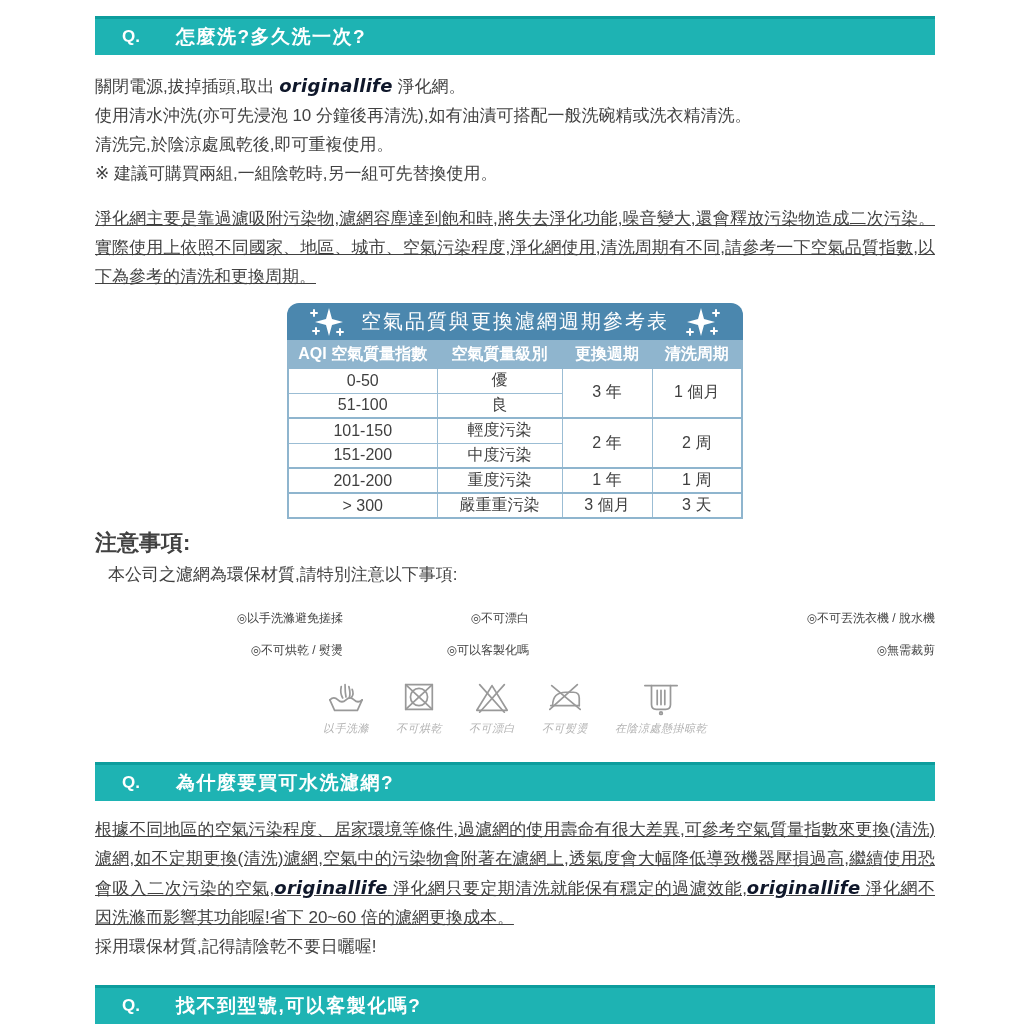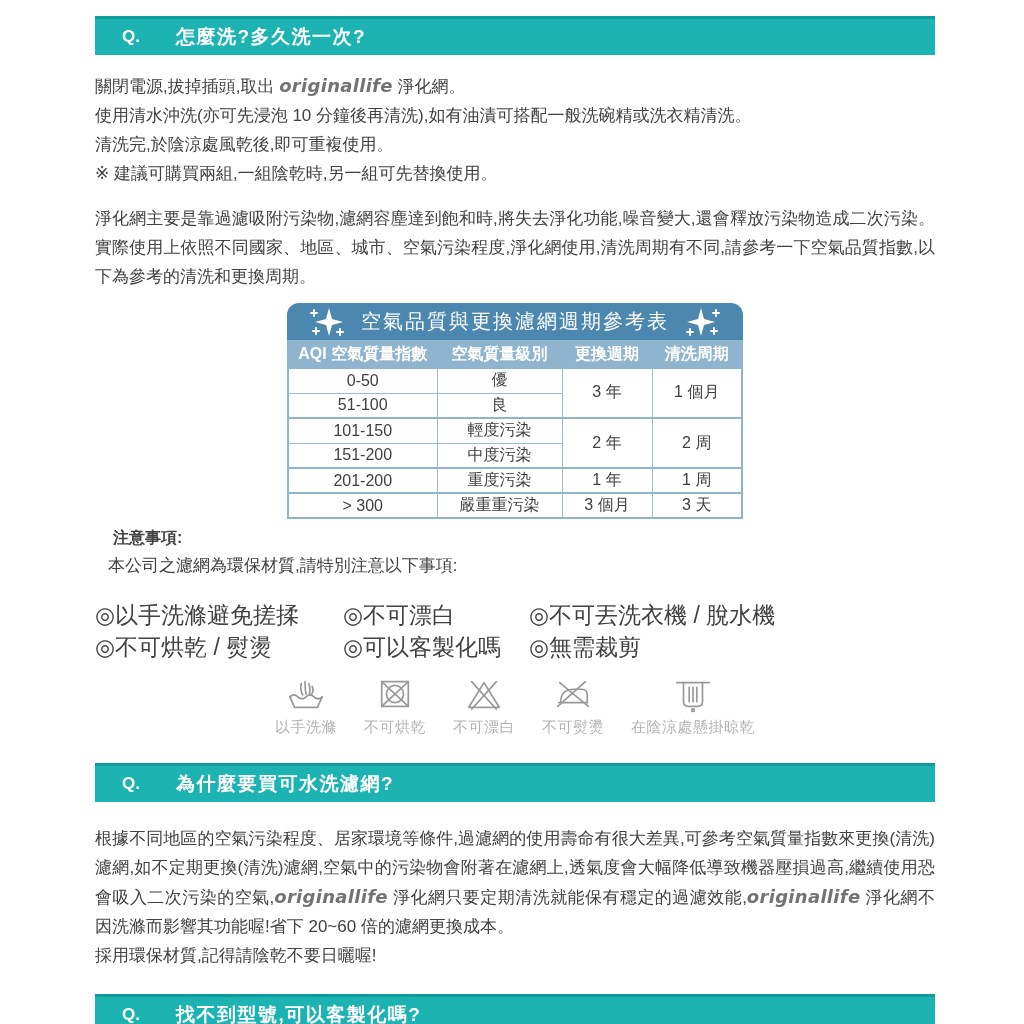--- a/index.html
+++ b/index.html
@@ -19,27 +19,27 @@
     border-top:3px solid #0d9d9d;
     color:#ffffff;
     display:flex; align-items:center;
     padding-left:27px;
   }
   .qbar .qmark { font-size:17px; font-weight:700; margin-right:36px; }
   .qbar .qtitle { font-size:19px; font-weight:700; letter-spacing:1.5px; }
 
   
   .txt { font-size:17px; line-height:29px; color:#414141; }
-  .justify { text-align:justify; }
-  .mt14 { margin-top:22px; }
+  .justify { text-align:justify;text-decoration:underline; }
+  .mt14 { margin-top:14px; }
   .mt16 { margin-top:16px; }
   .brand {
     font-family:"DejaVu Sans",sans-serif;
     font-style:italic; font-weight:700;
-    font-size:18px; color:#737373;
+    font-size:18px; color:#0f172a;
     letter-spacing:0.3px;
   }
 
   
   .aqi-wrap { width:456px; margin:12px auto 0 auto;border-radius:32px; }
   .aqi-title {
     height:37px; background:#4b87ae;
     border-radius:12px 12px 0 0;
     color:#ffffff; font-size:20px; letter-spacing:2px;
     display:flex; align-items:center; justify-content:center; gap:10px;
@@ -56,36 +56,36 @@
   }
   table.aqi td {
     text-align:center; vertical-align:middle;
     font-size:16px; color:#3f3f3f;
     height:25px; padding:0 2px;
     border:1px solid #9bbdd4;
   }
   table.aqi tr.grp td { border-top:2px solid #8fb5ce; }
 
   
-  .notes-title { font-size:16px; font-weight:700; margin-top:9px;margin-left:18px; }
+  .notes-title { font-size:22px; font-weight:700; margin-top:9px; }
   .notes-intro { font-size:17px; margin-top:5px;margin-left:13px; }
   .notes-grid {
-    margin-top:24px; display:grid;
+    margin-top:18px; display:grid;
     grid-template-columns:248px 186px auto;
-    row-gap:3px; font-size:23px; line-height:29px;
+    row-gap:3px; font-size:12px; line-height:29px;text-align:right;
   }
 
   
   .care-row {
     margin-top:13px;
     display:flex; justify-content:center; align-items:flex-end; gap:27px;
   }
   .care { display:flex; flex-direction:column; align-items:center; gap:5px; }
   .care svg { display:block; }
-  .care .clabel { font-size:15px; color:#b2b2b2; white-space:nowrap; letter-spacing:0.5px; }
+  .care .clabel { font-size:11px; color:#b2b2b2; white-space:nowrap; letter-spacing:0.5px;font-style:italic; }
 
   .sep26 { margin-top:26px; }
   .sep24 { margin-top:24px; }
 </style>
 </head>
 <body>
 
 <div class="page">
 
   <div class="qbar">

